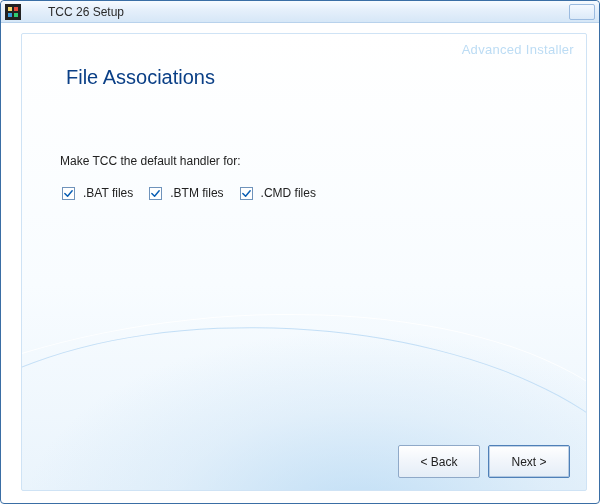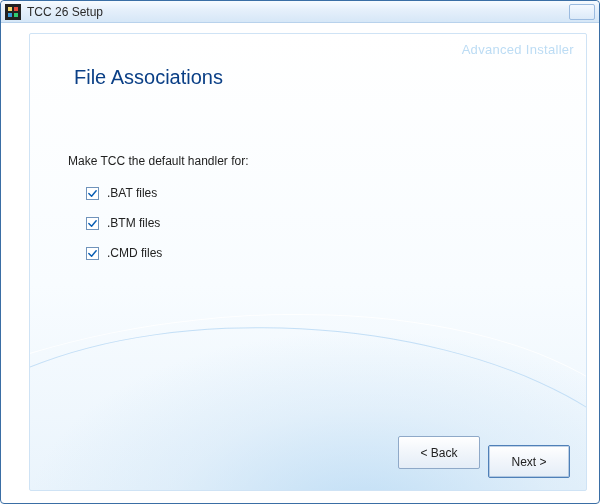--- a/index.html
+++ b/index.html
@@ -42,36 +42,37 @@
     content: "";
     position: absolute;
     left: 3px; top: 3px;
     width: 4px; height: 4px;
     background: #f5d76e;
     box-shadow: 6px 0 0 #e74c3c, 0 6px 0 #3498db, 6px 6px 0 #2ecc71;
   }
   .titlebar .title-text {
     color: #2a2a2a;
     font-size: 12px;
+    margin-left: 21px;
   }
   .titlebar .spacer { flex: 1; }
   .close-btn {
     width: 26px; height: 16px;
     border: 1px solid #9bbbe0;
     border-radius: 2px;
     background: linear-gradient(to bottom, #f4f9ff, #dceaf8);
     display: flex; align-items: center; justify-content: center;
     color: #3a6ea5;
     font-size: 11px;
     line-height: 1;
     cursor: pointer;
   }
   .content-frame {
     flex: 1;
-    padding: 10px 12px 12px 28px;
+    padding: 10px 12px 12px 20px;
     display: flex;
   }
   .inner-panel {
     flex: 1;
     border: 1px solid #cfe3f5;
     border-radius: 2px;
     position: relative;
     background:
       radial-gradient(ellipse 480px 260px at 60% 105%, rgba(160,205,240,0.55) 0%, rgba(200,225,245,0.35) 40%, rgba(240,248,255,0) 70%),
       linear-gradient(to bottom, #ffffff 0%, #f8fcff 55%, #eaf4fc 100%);
@@ -114,23 +115,23 @@
     margin-left: 18px;
   }
   .prompt {
     position: absolute;
     top: 120px; left: 38px;
     font-size: 12px;
     color: #222;
   }
   .options {
     position: absolute;
-    top: 152px; left: 56px;
-    display: flex;
-    flex-direction: column;
+    top: 152px; left: 40px;
+    display: flex;
+    flex-direction: row;
     gap: 16px;
   }
   .checkbox-row {
     display: flex;
     align-items: center;
     gap: 8px;
     cursor: pointer;
   }
   .checkbox {
     width: 13px; height: 13px;
@@ -153,21 +154,20 @@
     border-radius: 2px;
     background: linear-gradient(to bottom, #ffffff 0%, #f2f6fb 45%, #e4edf7 100%);
     font-size: 12px;
     color: #222;
     display: flex; align-items: center; justify-content: center;
     cursor: pointer;
   }
   .btn.default {
     border-color: #4f80b8;
     box-shadow: 0 0 0 1px rgba(79,128,184,0.35) inset;
-    margin-top: 9px;
   }
 </style>
 </head>
 <body>
 
 <div class="window">
 
   <div class="titlebar">
     <span class="app-icon"></span>
     <span class="title-text">TCC 26 Setup</span>

